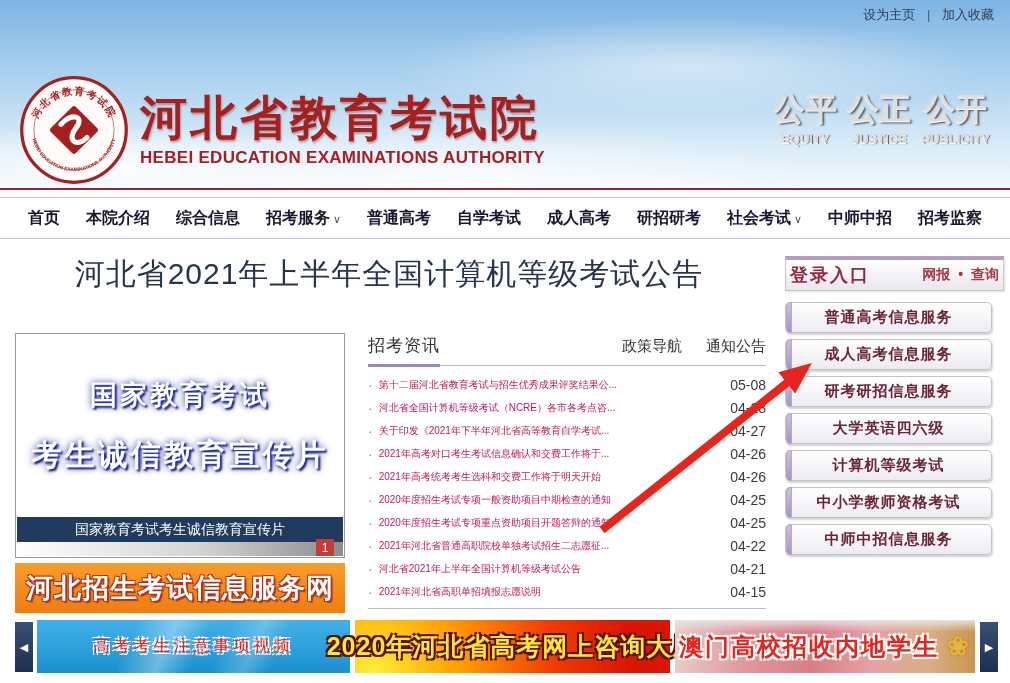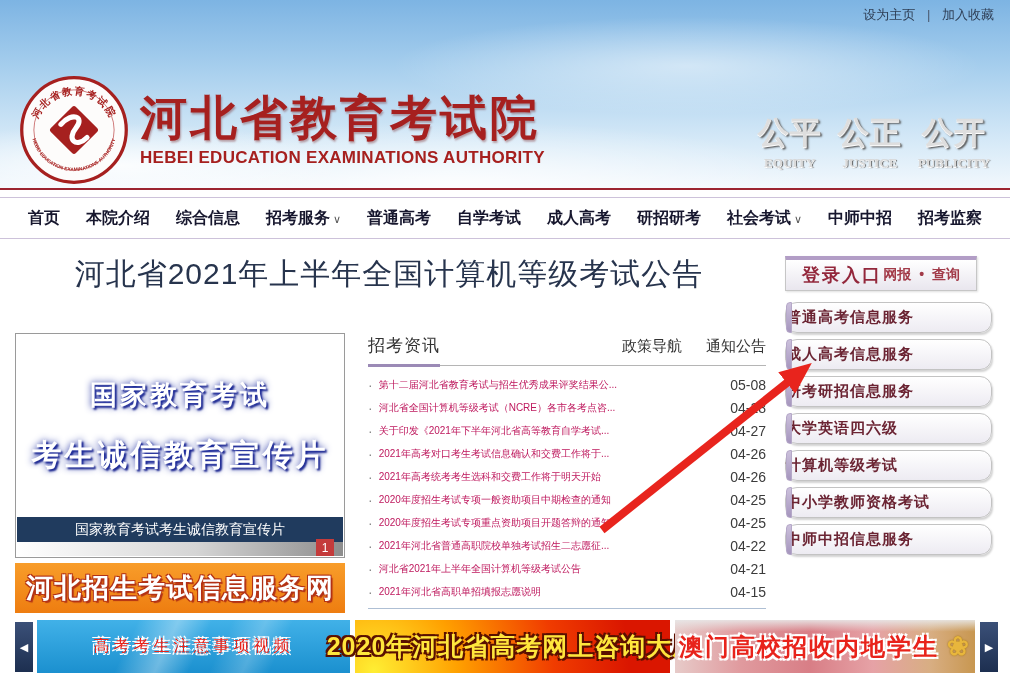--- a/index.html
+++ b/index.html
@@ -22,21 +22,21 @@
 
   .logo-group { position:absolute; left:18px; top:74px; display:flex; align-items:center; }
   .seal { width:112px; height:112px; flex:0 0 auto; }
   .site-title { margin-left:10px; }
   .site-cn {
     font-size:47px; font-weight:bold; color:#a6201f; letter-spacing:3px; line-height:1.1;
     text-shadow:1px 2px 2px rgba(110,18,18,.35);
   }
   .site-en { font-size:17px; font-weight:bold; color:#a6201f; letter-spacing:.3px; margin-top:5px; }
 
-  .badges { position:absolute; right:20px; top:112px; display:flex; gap:16px;font-family:Liberation Serif, serif; }
+  .badges { position:absolute; right:20px; top:88px; display:flex; gap:10px; }
   .badge { text-align:center; }
   .badge-cn {
     font-size:31px; font-weight:bold; color:#dedede;
     text-shadow:0 1px 0 #fff, 1px 1px 0 #909090, 2px 2px 2px #4d4d4d;
     letter-spacing:1px;
   }
   .badge-en {
     font-size:13px; font-weight:bold; color:#d9d9d9; margin-top:1px;
     text-shadow:0 1px 0 #fff, 1px 1px 1px #555;
   }
@@ -101,38 +101,38 @@
   .news-links { margin-left:auto; display:flex; gap:24px; padding-bottom:9px; }
   .news-links span { font-size:15px; color:#333; cursor:pointer; }
   .news-list { margin-top:7px; border-bottom:1px solid #aebfd4; padding-bottom:5px; }
   .news-row { display:flex; align-items:center; height:23px; cursor:pointer; }
   .bullet { color:#8a8a8a; margin-right:6px; font-size:14px; }
   .news-title { flex:1; font-size:10px; color:#be185d; white-space:nowrap; overflow:hidden; }
   .news-date { margin-left:24px; font-size:14px; color:#3b3b3b; }
 
   
   .login-box {
-    position:absolute; left:785px; top:256px; width:192px; height:35px;
+    position:absolute; left:785px; top:256px; width:219px; height:35px;
     border:1px solid #c6c6c6; border-top:4px solid #b29dc6;
     background:linear-gradient(180deg,#ffffff,#e9e6ee);
     box-shadow:1px 1px 2px rgba(0,0,0,.13);
-    display:flex; align-items:center; justify-content:space-between; padding:0 16px;
+    display:flex; align-items:center; justify-content:space-between; padding:0 4px;
   }
   .login-title { font-size:18px; font-weight:bold; color:#93273b; letter-spacing:2px; cursor:default; }
   .login-links { font-size:14px; font-weight:bold; color:#a23a48; }
   .login-links span { cursor:pointer; }
   .login-links .dot { margin:0 4px; cursor:default; }
 
   .side-buttons { position:absolute; left:785px; top:302px; width:207px; }
   .side-btn {
     position:relative; height:31px; margin-bottom:6px;
-    border:1px solid #c3c3c3; border-radius:12px;
+    border:1px solid #c3c3c3; border-radius:5px;
     background:linear-gradient(180deg,#ffffff,#edebf2);
     box-shadow:1px 2px 2px rgba(0,0,0,.18);
-    display:flex; align-items:center; justify-content:flex-start;
+    display:flex; align-items:center; justify-content:center;
     font-size:15px; font-weight:bold; color:#6b2433; letter-spacing:1px; cursor:pointer;
   }
   .btn-bar {
     position:absolute; left:0; top:-1px; bottom:-1px; width:6px;
     background:linear-gradient(180deg,#ccc1dc,#a595bd);
     border-radius:4px 0 0 4px; border:1px solid #b5a8c8;
   }
 
   
   .car-arrow {

